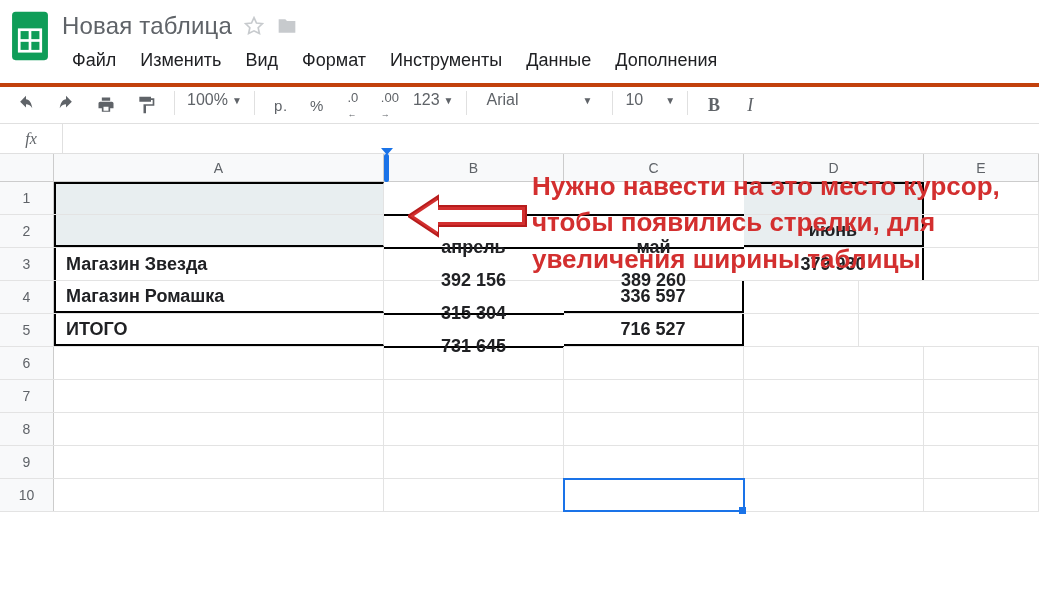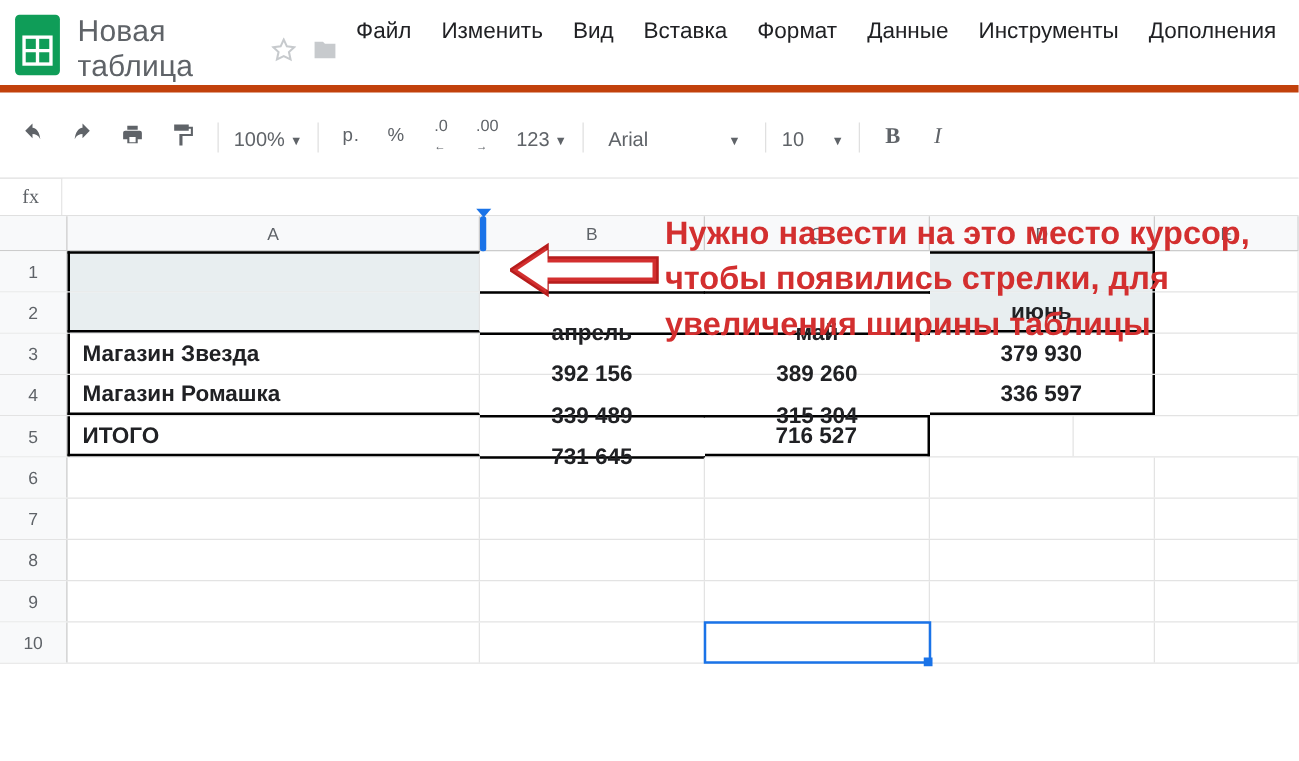--- a/index.html
+++ b/index.html
@@ -2,43 +2,43 @@
 <html><head>
 <meta charset="utf-8">
 <style>
   * { box-sizing: border-box; margin: 0; padding: 0; }
   body { font-family: Arial, "Helvetica Neue", sans-serif; background: #fff; color: #202124; width: 1039px; height: 609px; overflow: hidden; position: relative; }
   
   
   .titlebar { display: flex; align-items: flex-start; padding: 8px 8px 0 8px; gap: 10px; }
   .logo { width: 44px; height: 56px; display: flex; align-items: center; justify-content: center; }
   .logo svg { width: 40px; height: 52px; }
-  .title-area { display: flex; flex-direction: row; gap: 4px; flex: 1; }
+  .title-area { display: flex; flex-direction: column; gap: 4px; flex: 1; }
   .title-row { display: flex; align-items: center; gap: 12px; padding-top: 4px; }
   .doc-title { font-size: 24px; color: #5f6368; font-weight: 400; letter-spacing: 0.2px; }
   .star-icon, .folder-icon { color: #5f6368; opacity: 0.55; display: flex; align-items: center; }
   .menubar { display: flex; gap: 4px; font-size: 18px; color: #202124; padding-bottom: 6px; }
   .menubar span { padding: 6px 10px; border-radius: 4px; cursor: pointer; }
   
   
-  .toolbar-wrap { border-top: 6px solid #c2410c; border-bottom: 1px solid #e0e0e0; padding: 20px 10px; display: flex; align-items: flex-end; gap: 8px; color: #5f6368; }
+  .toolbar-wrap { border-top: 4px solid #c2410c; border-bottom: 1px solid #e0e0e0; padding: 4px 10px; display: flex; align-items: flex-start; gap: 8px; color: #5f6368; }
   .tbtn { padding: 4px 6px; display: inline-flex; align-items: center; justify-content: center; border-radius: 2px; cursor: pointer; min-width: 28px; height: 28px; }
   .tdivider { width: 1px; height: 24px; background: #e0e0e0; margin: 0 4px; }
   .zoom { display: flex; align-items: center; gap: 4px; font-size: 16px; }
   .fontsel { display: flex; align-items: center; gap: 6px; font-size: 16px; padding: 0 8px; }
   .fontsel-name { min-width: 90px; }
   .szsel { display: flex; align-items: center; gap: 6px; font-size: 16px; }
   .tri { font-size: 10px; color: #5f6368; }
   .bold { font-weight: bold; font-size: 18px; font-family: Georgia, serif; }
   .ital { font-style: italic; font-size: 18px; font-family: Georgia, serif; }
   .fmt-txt { font-size: 15px; letter-spacing: 0.5px; }
   
   
   .fxbar { display: flex; align-items: center; height: 30px; border-bottom: 1px solid #e0e0e0; }
-  .fxlabel { width: 50px; text-align: center; color: #5f6368; font-size: 16px; font-family: Georgia, serif; border-right: 1px solid #e0e0e0; height: 100%; display: flex; align-items: center; justify-content: center; }
+  .fxlabel { width: 63px; text-align: center; font-style: italic; color: #5f6368; font-size: 16px; font-family: Georgia, serif; border-right: 1px solid #e0e0e0; height: 100%; display: flex; align-items: center; justify-content: center; }
   .fxinput { flex: 1; height: 100%; padding: 0 8px; border: none; outline: none; font-size: 15px; }
   
   
   .grid { position: relative; }
   .colhdrs { display: flex; background: #f8f9fa; border-bottom: 1px solid #ccc; height: 28px; }
   .corner { width: 54px; border-right: 1px solid #ccc; background: #f8f9fa; }
   .colhdr { display: flex; align-items: center; justify-content: center; font-size: 14px; color: #5f6368; border-right: 1px solid #ccc; position: relative; }
   .colA { width: 330px; }
   .colB { width: 180px; }
   .colC { width: 180px; }
@@ -96,24 +96,23 @@
       <span class="folder-icon">
         <svg width="22" height="20" viewBox="0 0 24 24" fill="#9aa0a6">
             <path d="M10 4H2v16h20V6H12l-2-2z"></path>
           </svg>
       </span>
     </div>
     <div class="menubar">
       <span>Файл</span>
       <span>Изменить</span>
       <span>Вид</span>
-      <span>Вставка</span>
       <span>Формат</span>
+      <span>Инструменты</span>
       <span>Данные</span>
-      <span>Инструменты</span>
       <span>Дополнения</span>
     </div>
   </div>
 </div>
 
 <div class="toolbar-wrap">
   <span class="tbtn">
     <svg width="20" height="20" viewBox="0 0 24 24" fill="#5f6368">
         <path d="M12 5V1L5 8l7 7V11c3 0 6 1.5 7.5 5C19 10 16 5 12 5z"></path>
       </svg>
@@ -204,21 +203,20 @@
     <div class="cell colA dt-left">Магазин Звезда</div>
     <div class="cell colB num dt-vline">392 156</div>
     <div class="cell colC num dt-vline">389 260</div>
     <div class="cell colD num dt-right">379 930</div>
     <div class="cell colE"></div>
   </div>
 
   <div class="row">
     <div class="rowhdr">4</div>
     <div class="cell colA dt-left dt-hsplit">Магазин Ромашка</div>
-    <div class="cell colB num dt-hsplit dt-vline">339 489</div>
     <div class="cell colC num dt-hsplit dt-vline">315 304</div>
     <div class="cell colD num dt-hsplit dt-right">336 597</div>
     <div class="cell colE"></div>
   </div>
 
   <div class="row">
     <div class="rowhdr">5</div>
     <div class="cell colA boldc dt-left dt-bottom">ИТОГО</div>
     <div class="cell colB num boldc dt-bottom dt-vline">731 645</div>
     <div class="cell colD num boldc dt-bottom dt-right">716 527</div>

